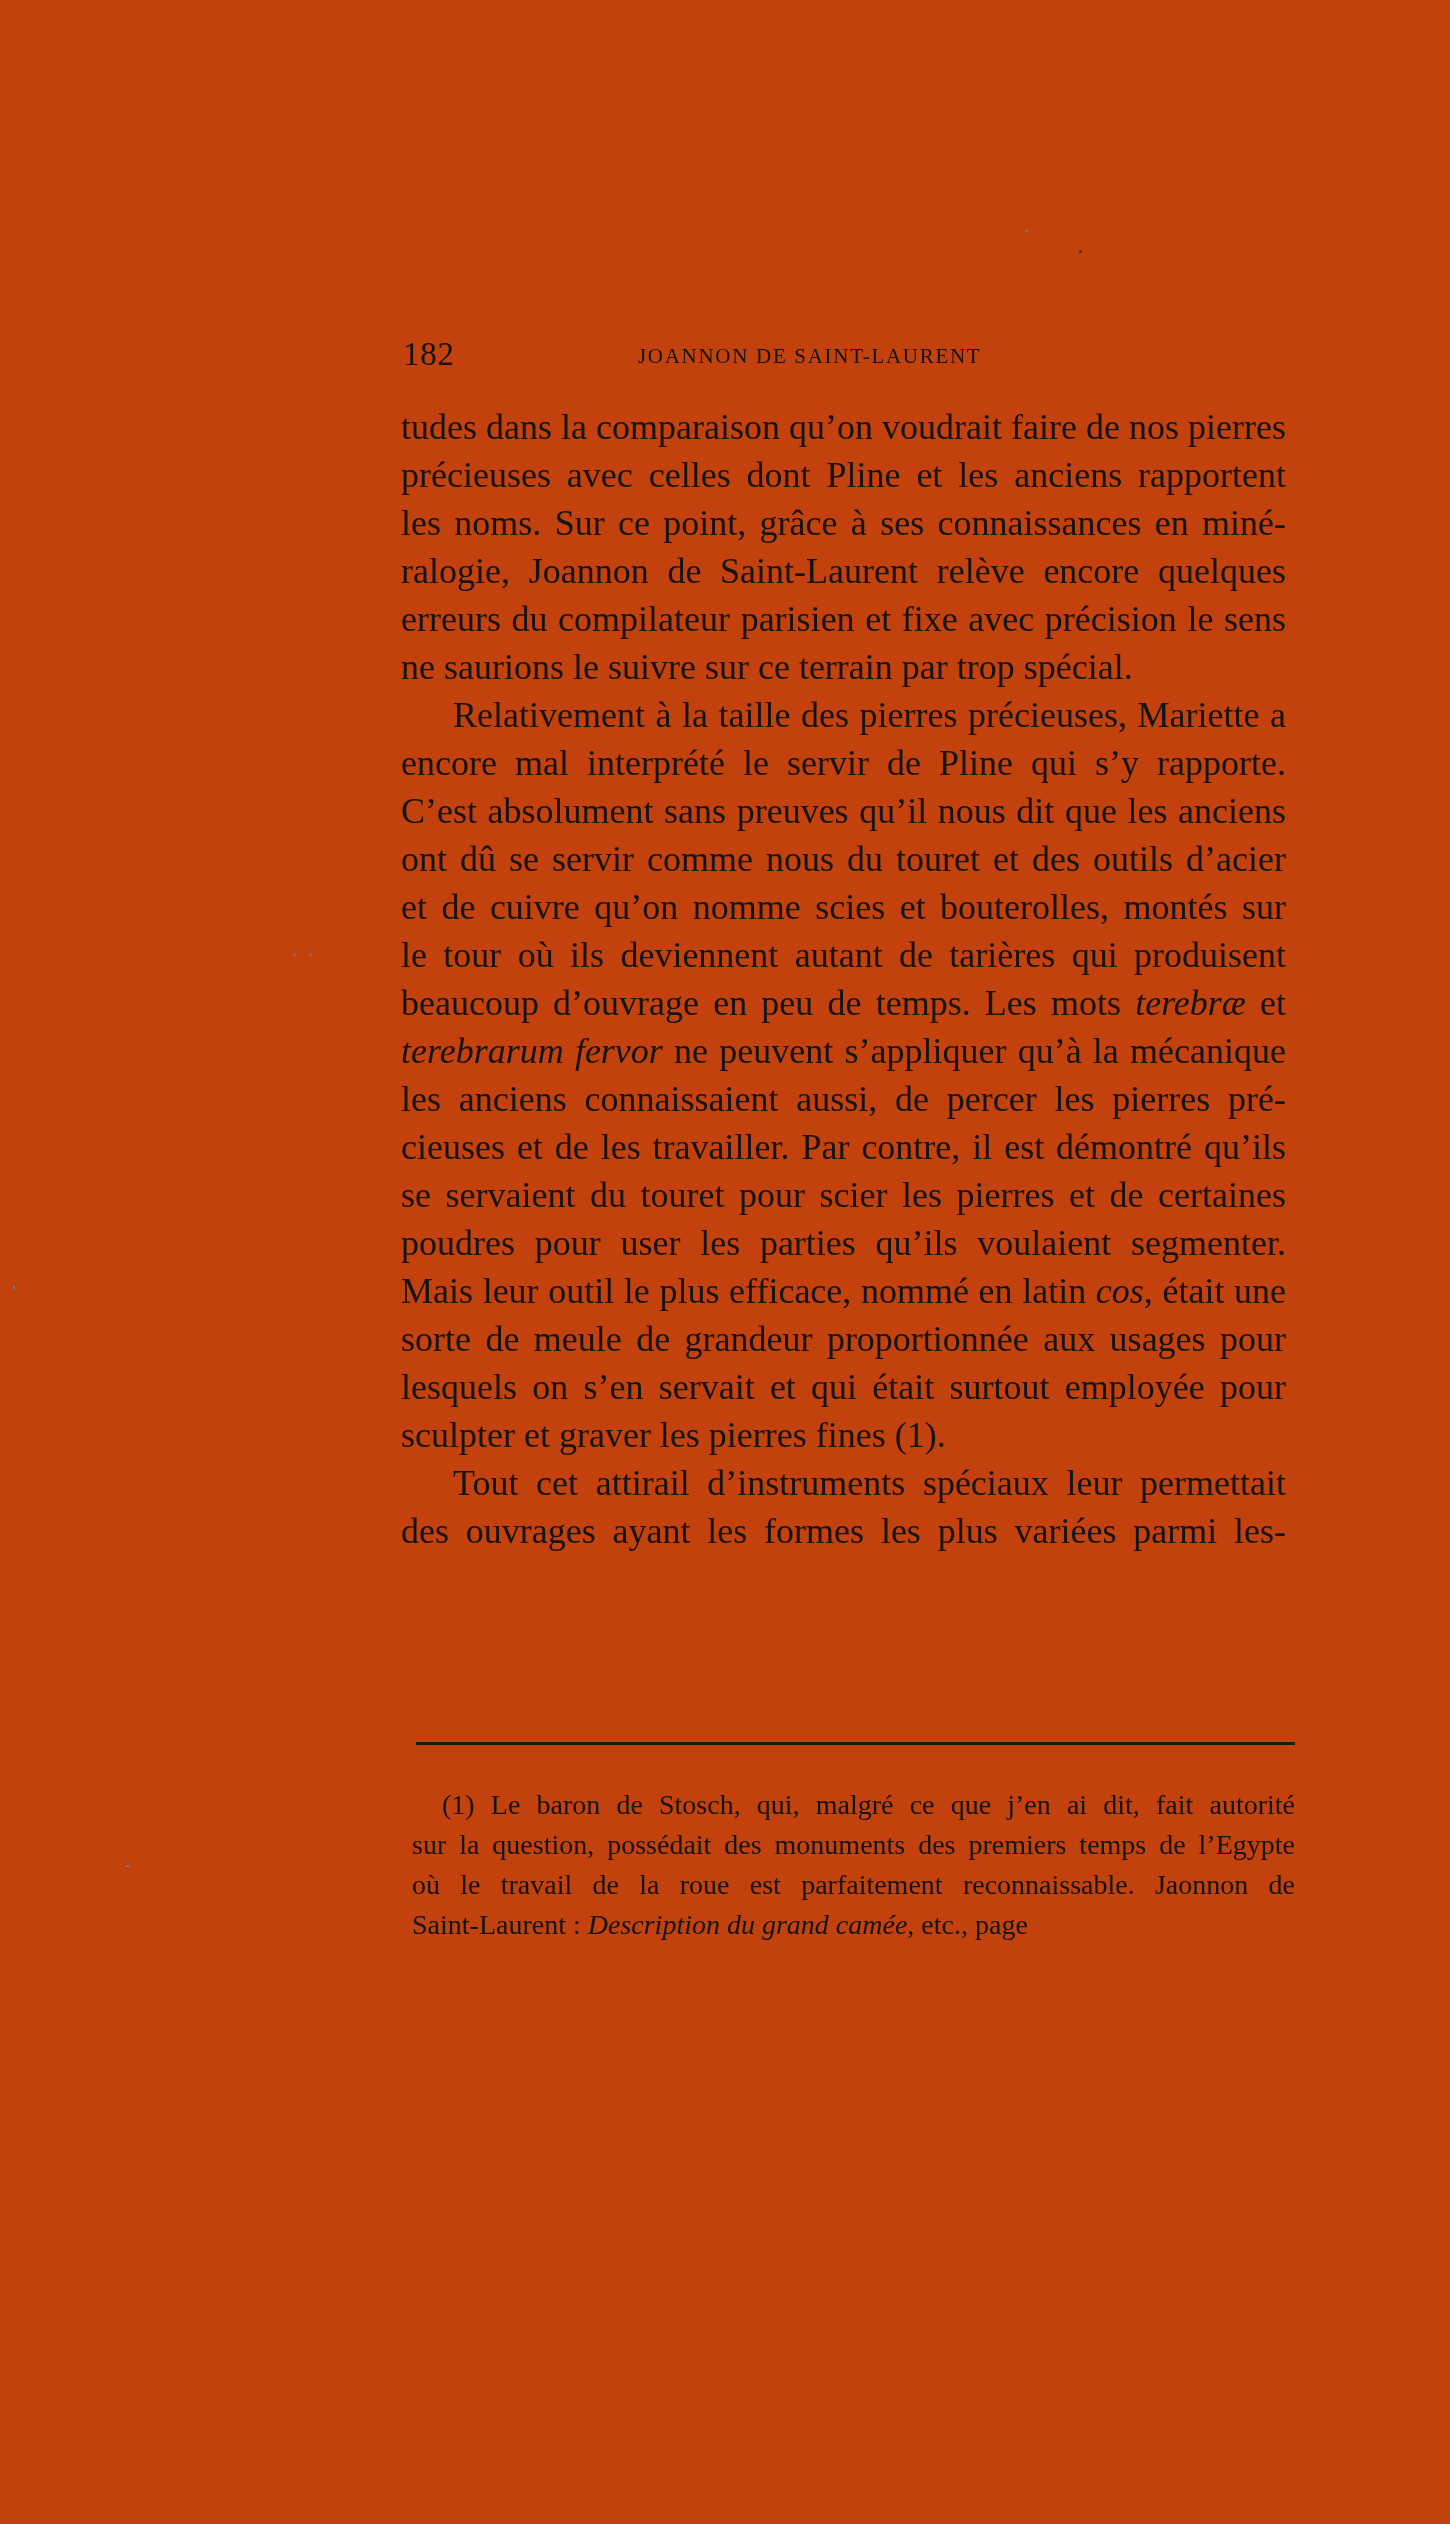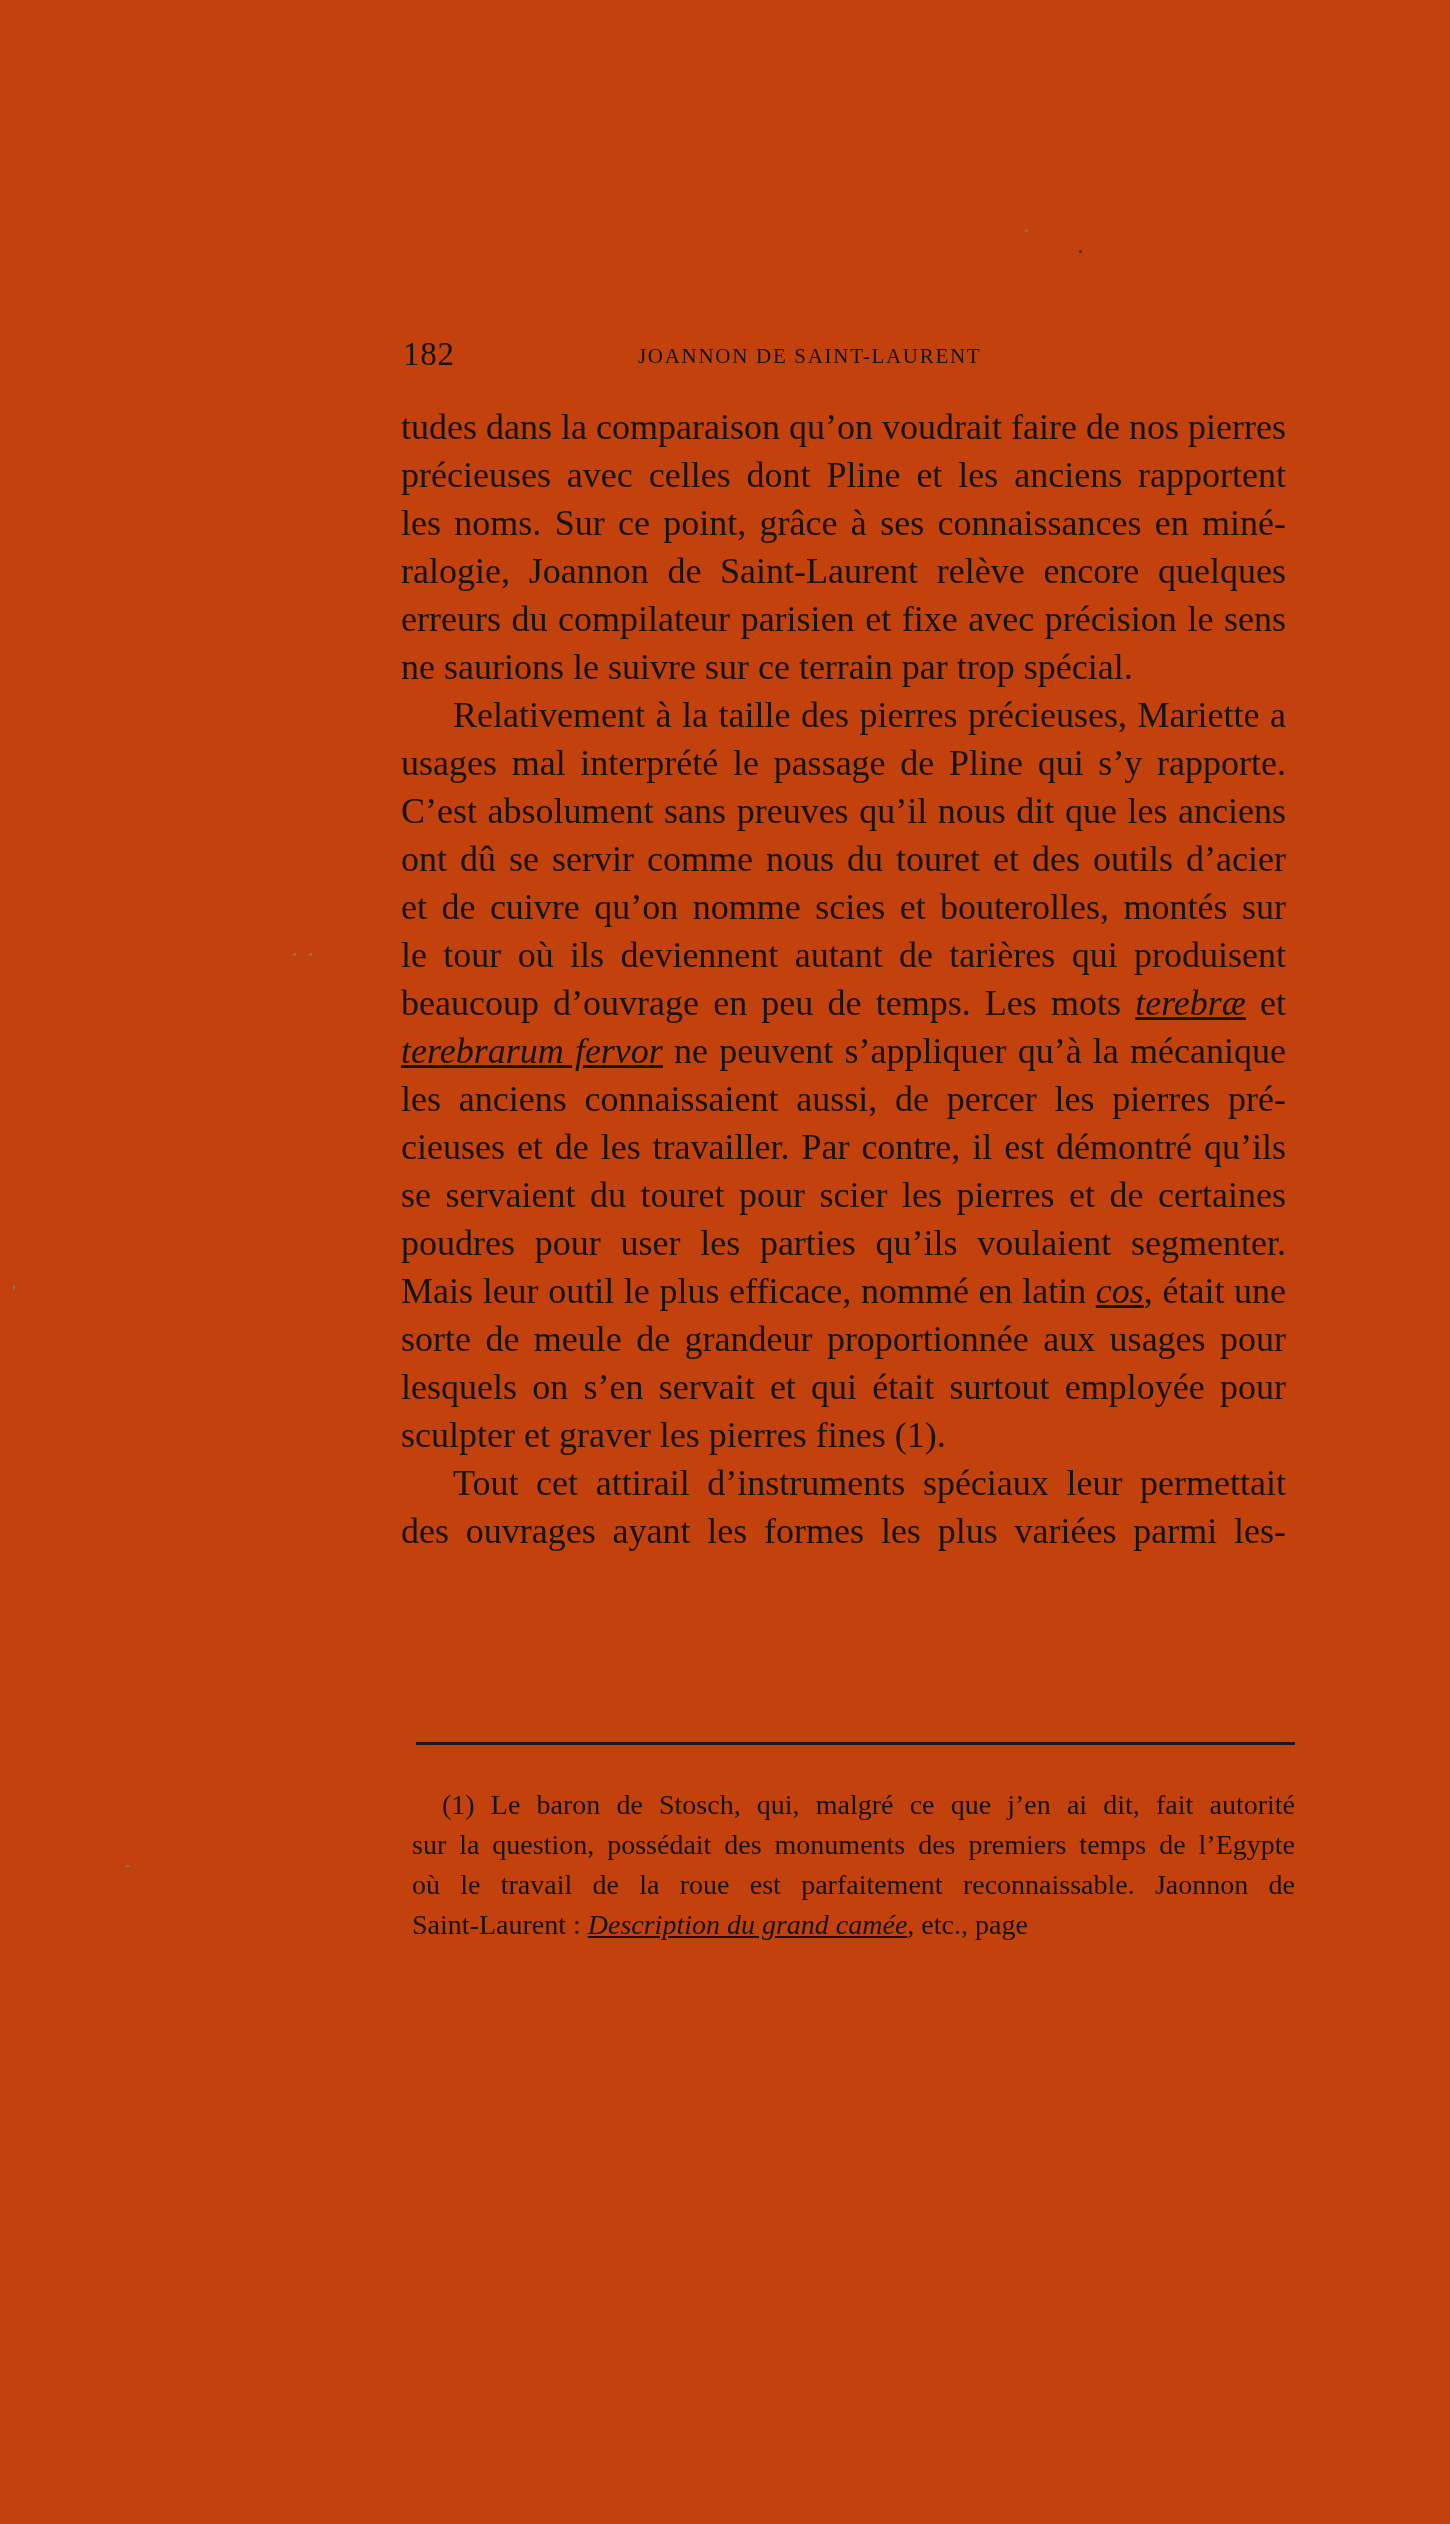--- a/index.html
+++ b/index.html
@@ -16,41 +16,41 @@
           text-align: justify; text-align-last: justify; white-space: nowrap; overflow: visible; }
   .line.last { text-align-last: left; }
   .line.indent { padding-left: 52px; }
   .line span.it { font-style: italic; }
   .rule { position: absolute; left: 416px; top: 1742px; width: 879px; height: 2.5px; background: #1a1a1a; }
   .footnotes { position: absolute; left: 412px; top: 1785px; width: 883px; }
   .fline { display: block; height: 40px; line-height: 40px; font-size: 28px;
            text-align: justify; text-align-last: justify; white-space: nowrap; }
   .fline.last { text-align-last: left; }
   .fline.indent { padding-left: 30px; }
-  .it { font-style: italic; text-decoration: underline; }
+  .it { font-style: italic; }
 </style>
 </head>
 <body>
 
 <div class="page">
 
   <div class="running-head">
     <span class="page-number">182</span>
     <span class="running-title">Joannon de Saint-Laurent</span>
   </div>
 
   <div class="body">
     <span class="line">tudes dans la comparaison qu’on voudrait faire de nos pierres</span>
     <span class="line">précieuses avec celles dont Pline et les anciens rapportent</span>
     <span class="line">les noms. Sur ce point, grâce à ses connaissances en miné-</span>
     <span class="line">ralogie, Joannon de Saint-Laurent relève encore quelques</span>
     <span class="line">erreurs du compilateur parisien et fixe avec précision le sens</span>
     <span class="line last">ne saurions le suivre sur ce terrain par trop spécial.</span>
     <span class="line indent">Relativement à la taille des pierres précieuses, Mariette a</span>
-    <span class="line">usages mal interprété le passage de Pline qui s’y rapporte.</span>
+    <span class="line">encore mal interprété le servir de Pline qui s’y rapporte.</span>
     <span class="line">C’est absolument sans preuves qu’il nous dit que les anciens</span>
     <span class="line">ont dû se servir comme nous du touret et des outils d’acier</span>
     <span class="line">et de cuivre qu’on nomme scies et bouterolles, montés sur</span>
     <span class="line">le tour où ils deviennent autant de tarières qui produisent</span>
     <span class="line"><span>beaucoup d’ouvrage en peu de temps. Les mots </span><span class="it">terebræ</span><span> et</span></span>
     <span class="line"><span class="it">terebrarum fervor</span><span> ne peuvent s’appliquer qu’à la mécanique</span></span>
     <span class="line">les anciens connaissaient aussi, de percer les pierres pré-</span>
     <span class="line">cieuses et de les travailler. Par contre, il est démontré qu’ils</span>
     <span class="line">se servaient du touret pour scier les pierres et de certaines</span>
     <span class="line">poudres pour user les parties qu’ils voulaient segmenter.</span>

